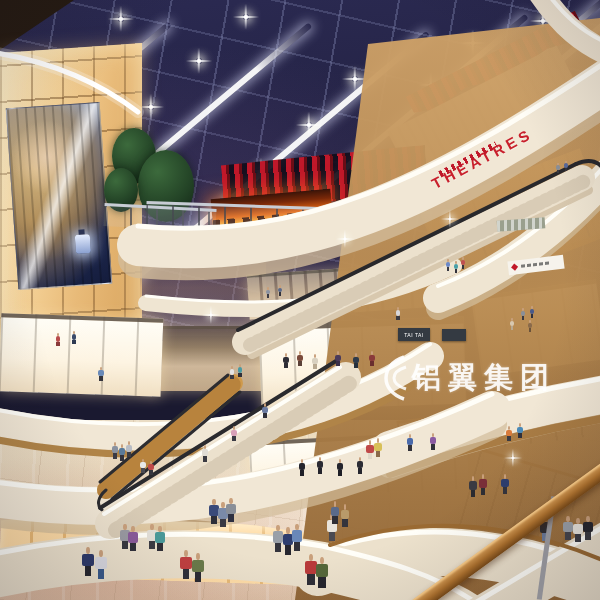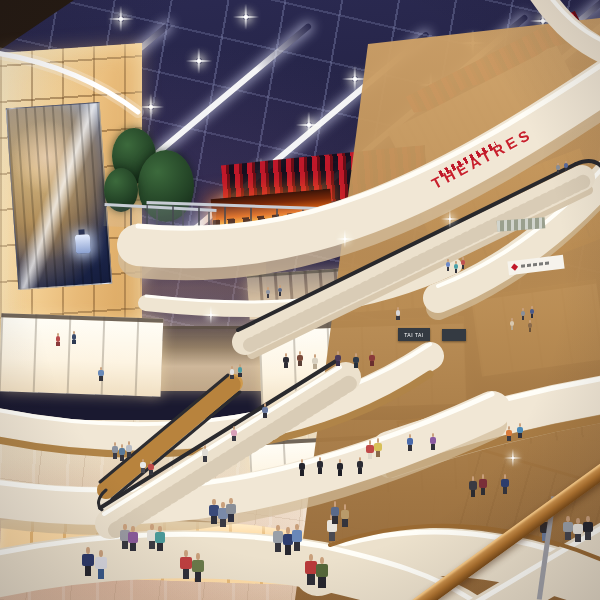--- a/index.html
+++ b/index.html
@@ -618,16 +618,23 @@
     </div>
   <div class="abs" id="sparkle-layer" style="left:0;top:0;width:600px;height:600px;">
       <div class="cl" style="left: 342px; top: 236px; transform: scale(0.7);"></div>
       <div class="cl" style="left: 447px; top: 216px; transform: scale(0.7);"></div>
       <div class="cl" style="left: 208px; top: 312px; transform: scale(0.7);"></div>
       <div class="cl" style="left: 510px; top: 455px; transform: scale(0.7);"></div>
     </div>
 
   <div class="abs" id="vignette"></div>
 
+  <div class="abs" id="watermark">
+    <svg width="40" height="54" viewBox="0 0 40 54">
+      <path d="M34 6 C10 14 10 40 34 48" stroke="rgba(255,255,255,.9)" stroke-width="3.5" fill="none"></path>
+      <path d="M36 16 C20 21 20 33 36 38" stroke="rgba(255,255,255,.85)" stroke-width="3" fill="none"></path>
+    </svg>
+    <span class="wm-text">铝翼集团</span>
+  </div>
 
   <div class="abs" id="rail-post"></div>
   <div class="abs" id="fg-rail"></div>
 </div>
 
 </body></html>

